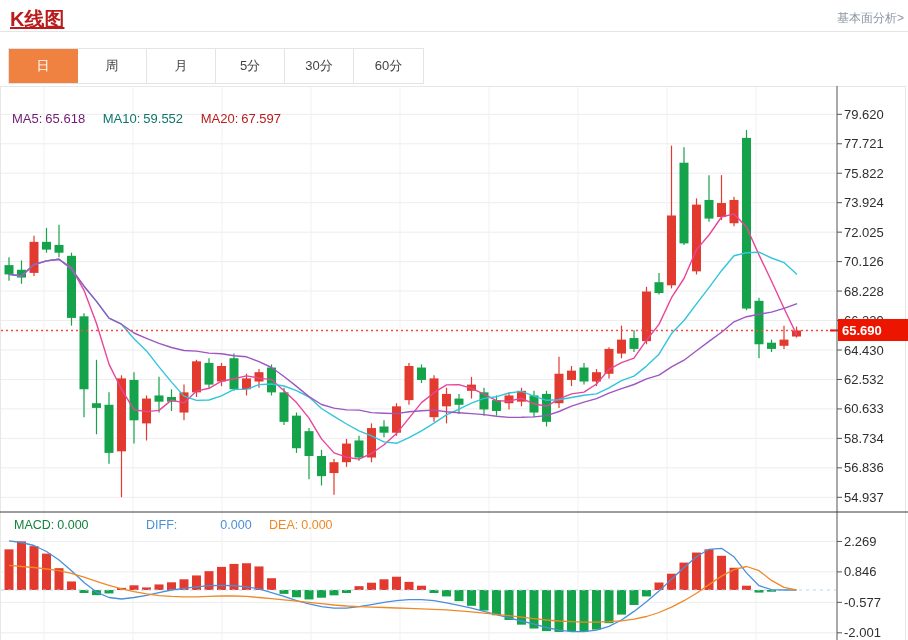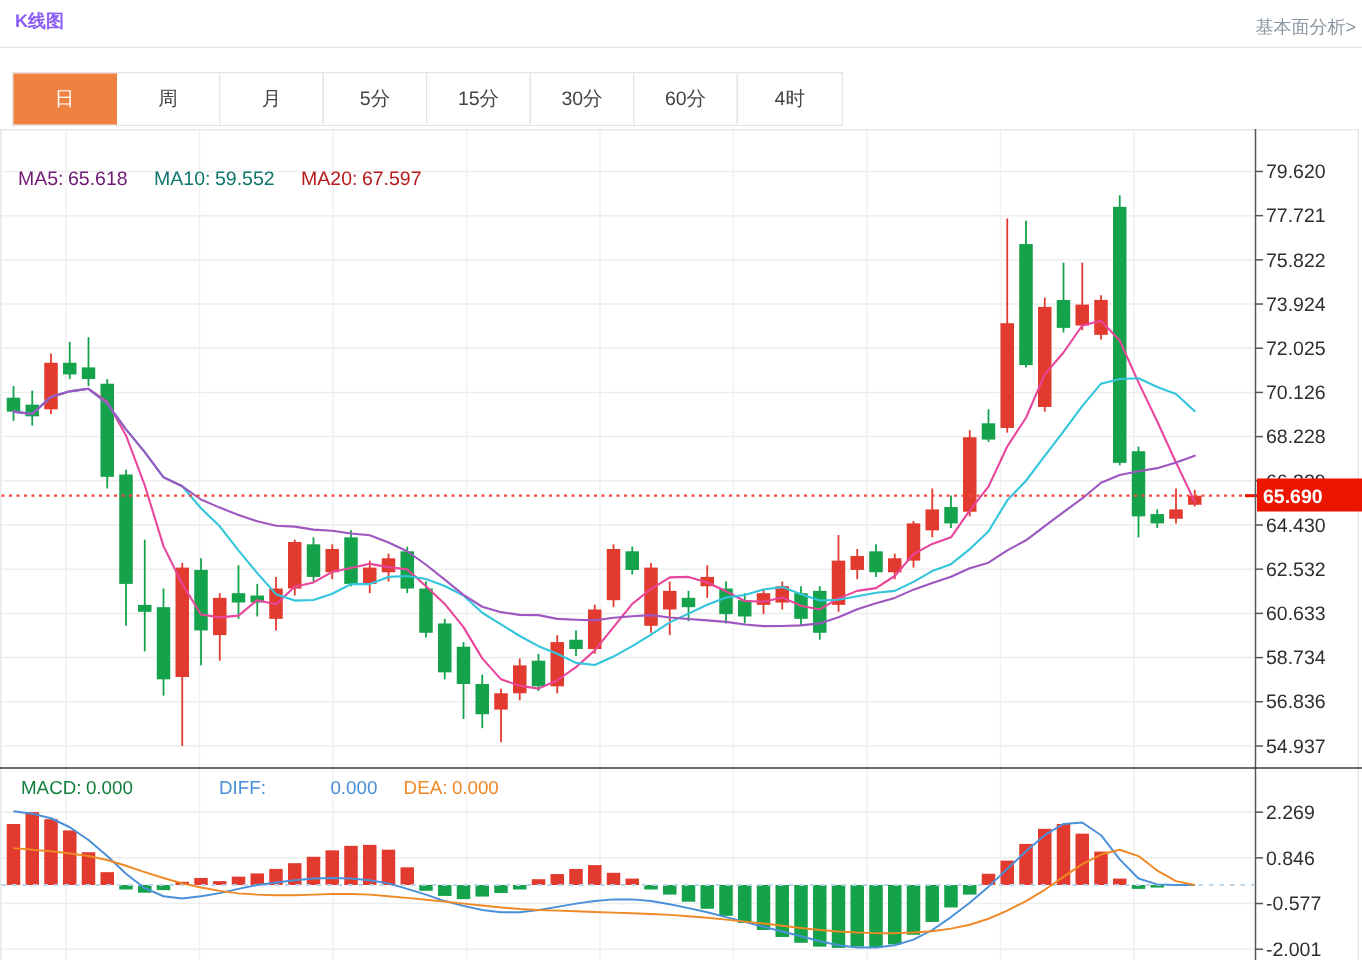--- a/index.html
+++ b/index.html
@@ -1,21 +1,21 @@
 <!DOCTYPE html>
 <html><head>
 <meta charset="utf-8">
 <style>
   html,body{margin:0;padding:0;background:#fff;}
   body{width:908px;height:640px;overflow:hidden;position:relative;
        font-family:"Liberation Sans","DejaVu Sans",sans-serif;}
   .root{position:absolute;inset:0;width:908px;height:640px;}
 
   
-  .page-title{position:absolute;left:10px;top:6px;font-size:12px;font-weight:bold;color:#8b5cf6;}
+  .page-title{position:absolute;left:10px;top:6px;font-size:20px;font-weight:bold;color:#b91c1c;text-decoration:underline;}
   .fund-link{position:absolute;right:4px;top:10px;font-size:12px;color:#8b96a4;cursor:pointer;text-decoration:none;}
   .head-divider{position:absolute;left:0;top:31px;width:908px;height:0;border-top:1px solid #e6e6e6;}
 
   
   .tabbar{position:absolute;left:8px;top:48px;height:36px;display:flex;
           border:1px solid #e4e4e4;box-sizing:border-box;background:#fff;}
   .tab{width:69px;height:100%;display:flex;align-items:center;justify-content:center;
        font-size:13px;color:#444;border-right:1px solid #e4e4e4;cursor:pointer;box-sizing:border-box;background:#fff;}
   .tab:last-child{border-right:none;}
   .tab.active{background:#ef8240;color:#fff;border-color:#ef8240;}
@@ -49,24 +49,22 @@
 
   <div class="page-title">K线图</div>
   <a class="fund-link">基本面分析&gt;</a>
   <div class="head-divider"></div>
 
   <div class="tabbar">
     <div class="tab active">日</div>
     <div class="tab">周</div>
     <div class="tab">月</div>
     <div class="tab">5分</div>
-    <div class="tab">15分</div>
     <div class="tab">30分</div>
     <div class="tab">60分</div>
-    <div class="tab">4时</div>
   </div>
 
   <div class="chart-frame"></div>
   <svg id="chart-svg" xmlns="http://www.w3.org/2000/svg">
       <line x1="1" y1="114.3" x2="836" y2="114.3" stroke="#ededed" stroke-width="1"></line>
       <line x1="1" y1="143.766783" x2="836" y2="143.766783" stroke="#ededed" stroke-width="1"></line>
       <line x1="1" y1="173.23356600000002" x2="836" y2="173.23356600000002" stroke="#ededed" stroke-width="1"></line>
       <line x1="1" y1="202.68483199999997" x2="836" y2="202.68483199999997" stroke="#ededed" stroke-width="1"></line>
       <line x1="1" y1="232.151615" x2="836" y2="232.151615" stroke="#ededed" stroke-width="1"></line>
       <line x1="1" y1="261.618398" x2="836" y2="261.618398" stroke="#ededed" stroke-width="1"></line>

